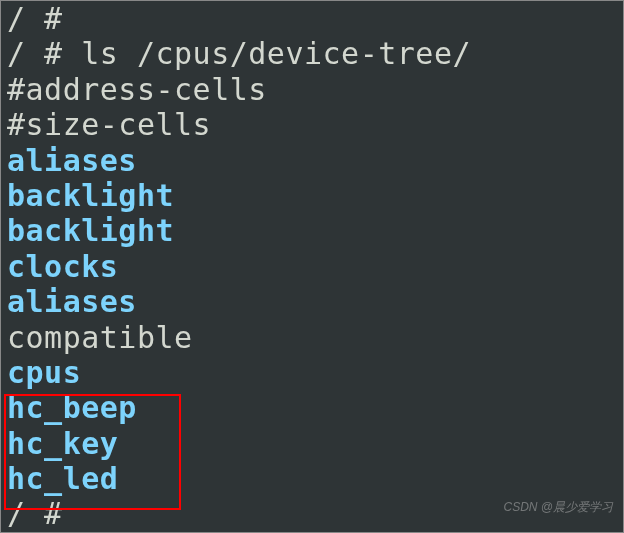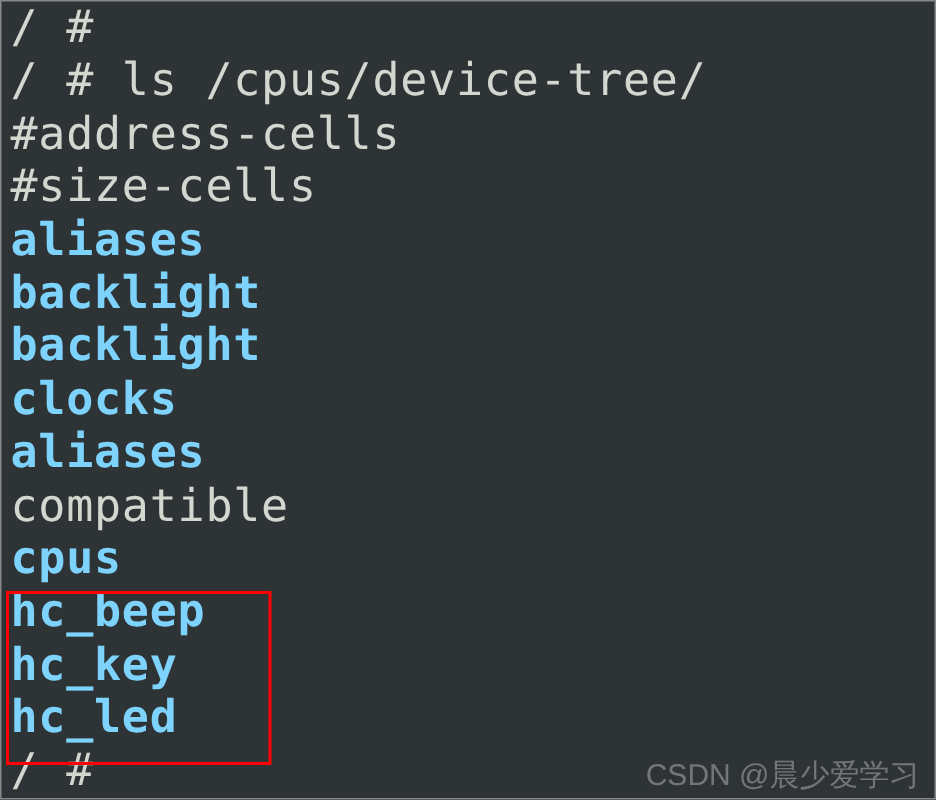--- a/index.html
+++ b/index.html
@@ -25,25 +25,26 @@
       left: 3px;
       top: 393px;
       width: 177px;
       height: 116px;
       border: 2px solid #FF0000;
       pointer-events: none;
     }
     .watermark {
       position: absolute;
       right: 10px;
-      bottom: 2px;
+      bottom: 18px;
       color: rgba(200,200,200,0.45);
-      font-size: 20px;
+      font-size: 12px;
       font-family: sans-serif;
       letter-spacing: 0;
+      font-style: italic;
     }
   </style>
 </head>
 <body>
 
 <div class="term-line plain">/ #</div>
 <div class="term-line plain">/ # ls /cpus/device-tree/</div>
 <div class="term-line plain">#address-cells</div>
 <div class="term-line plain">#size-cells</div>
 <div class="term-line dir-entry">aliases</div>

